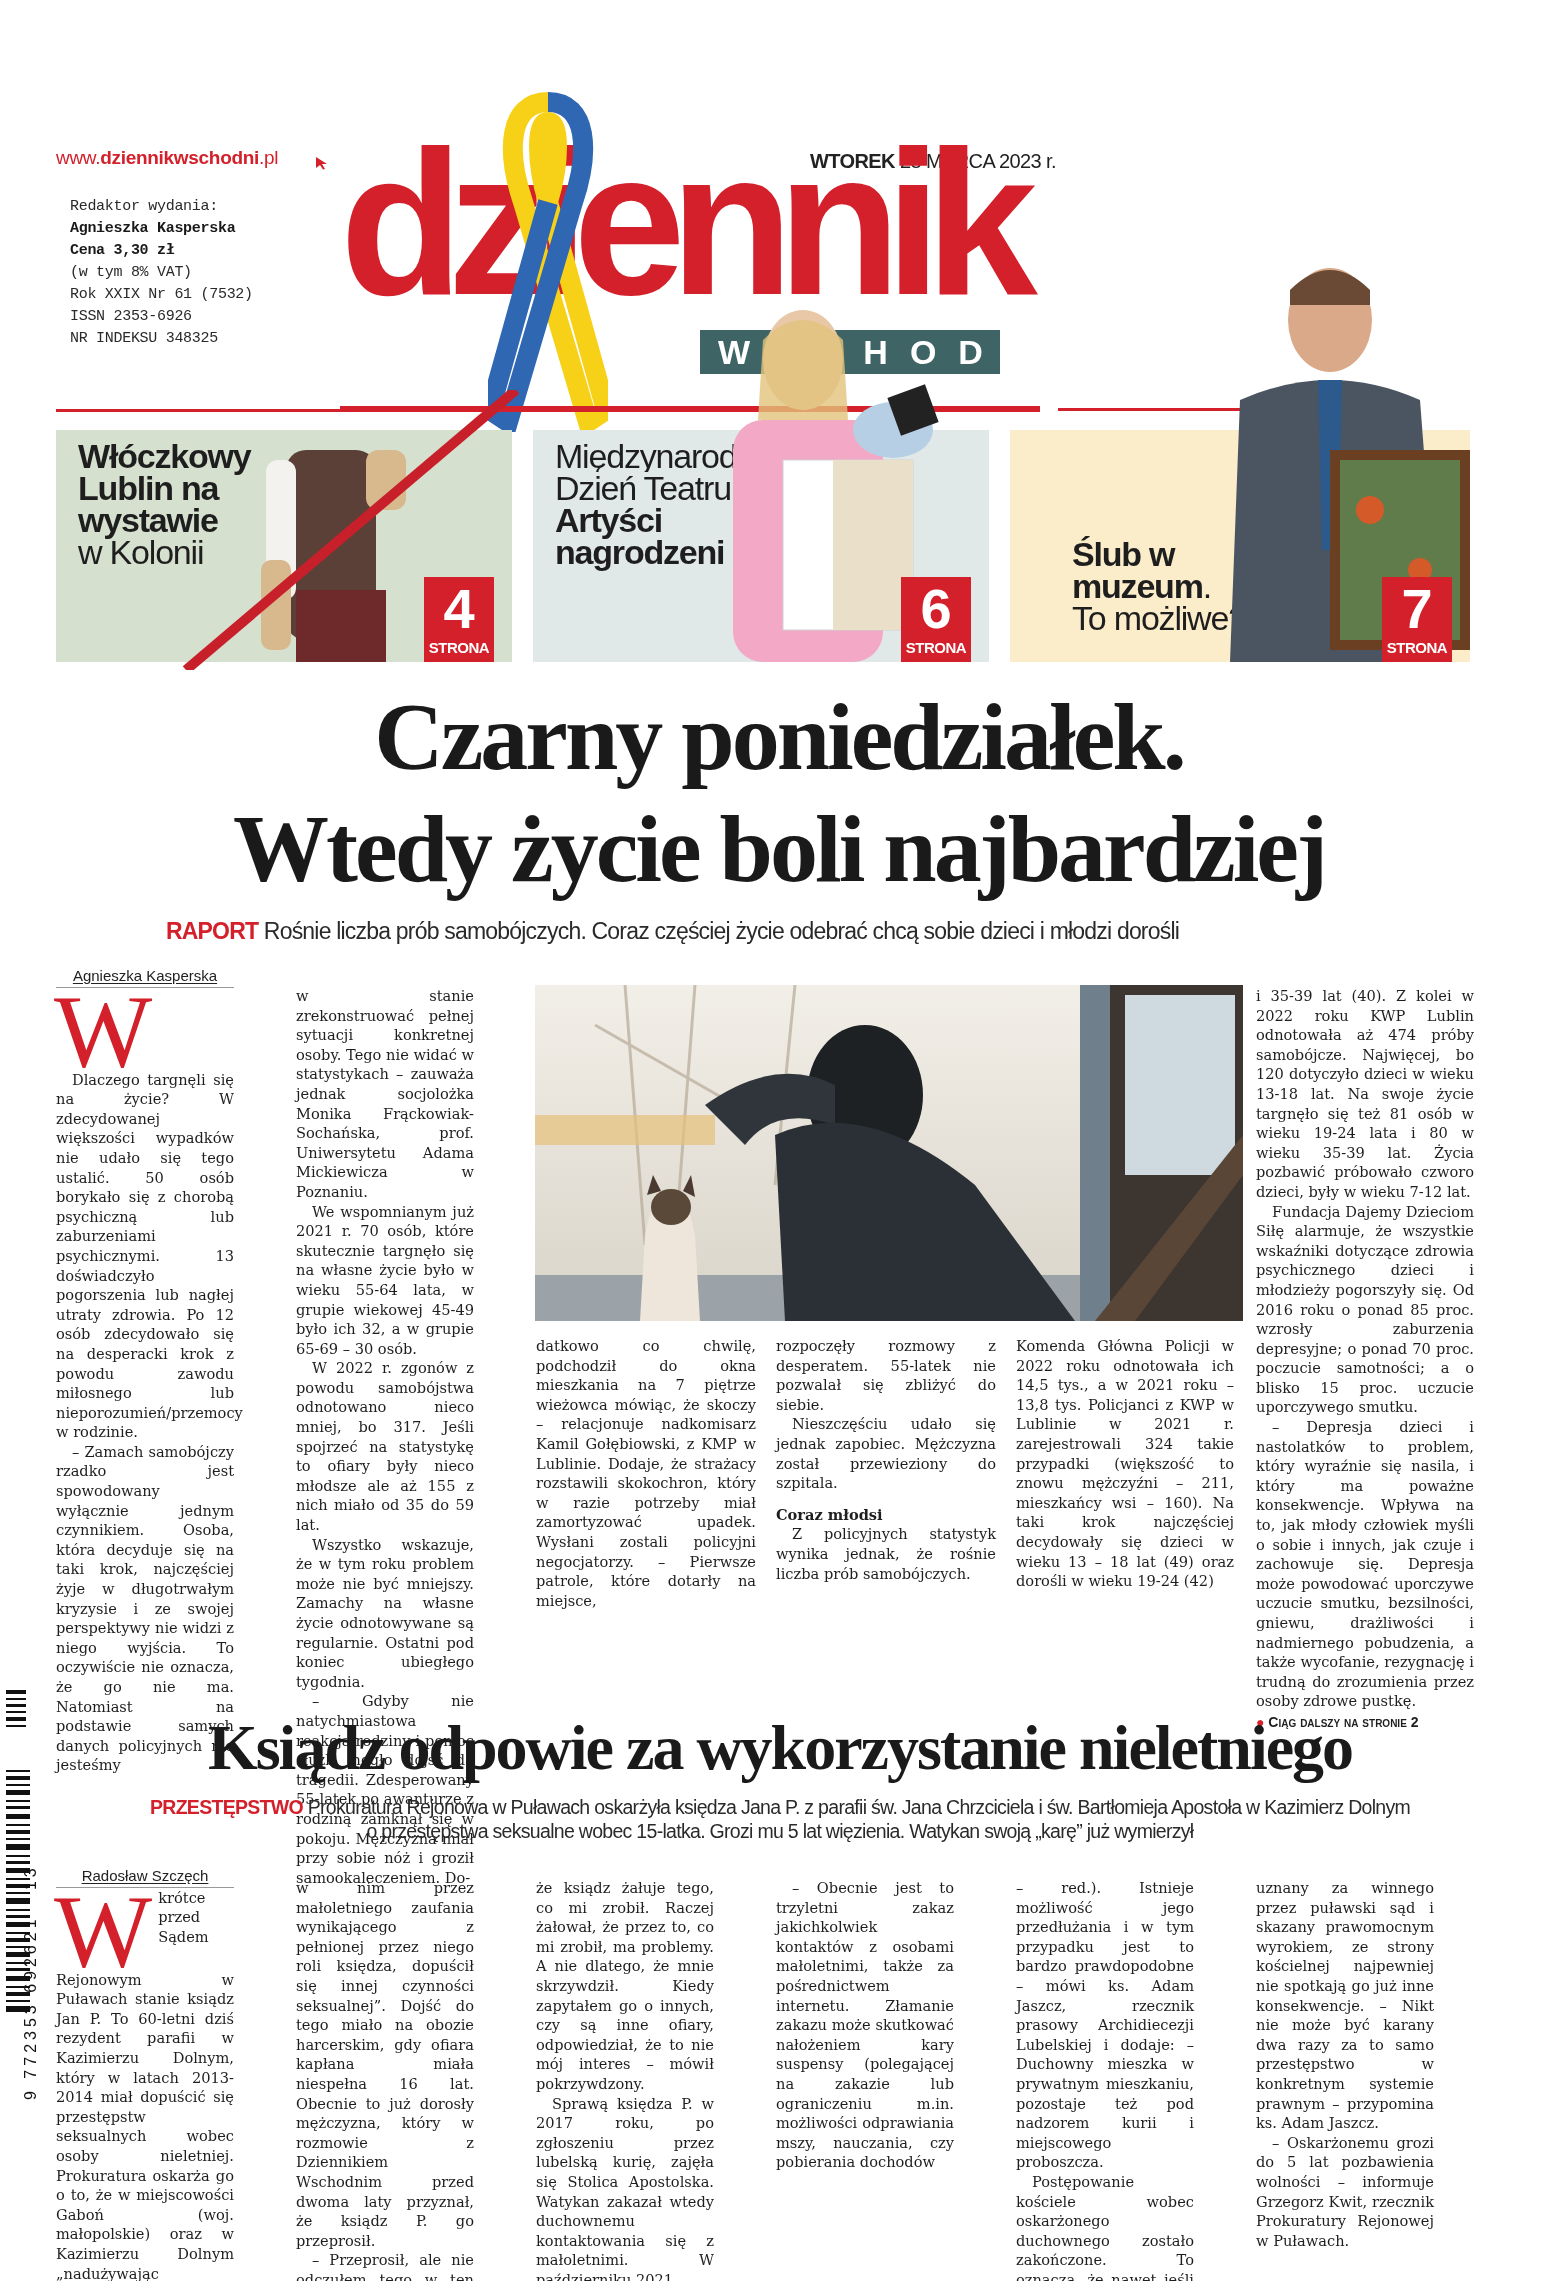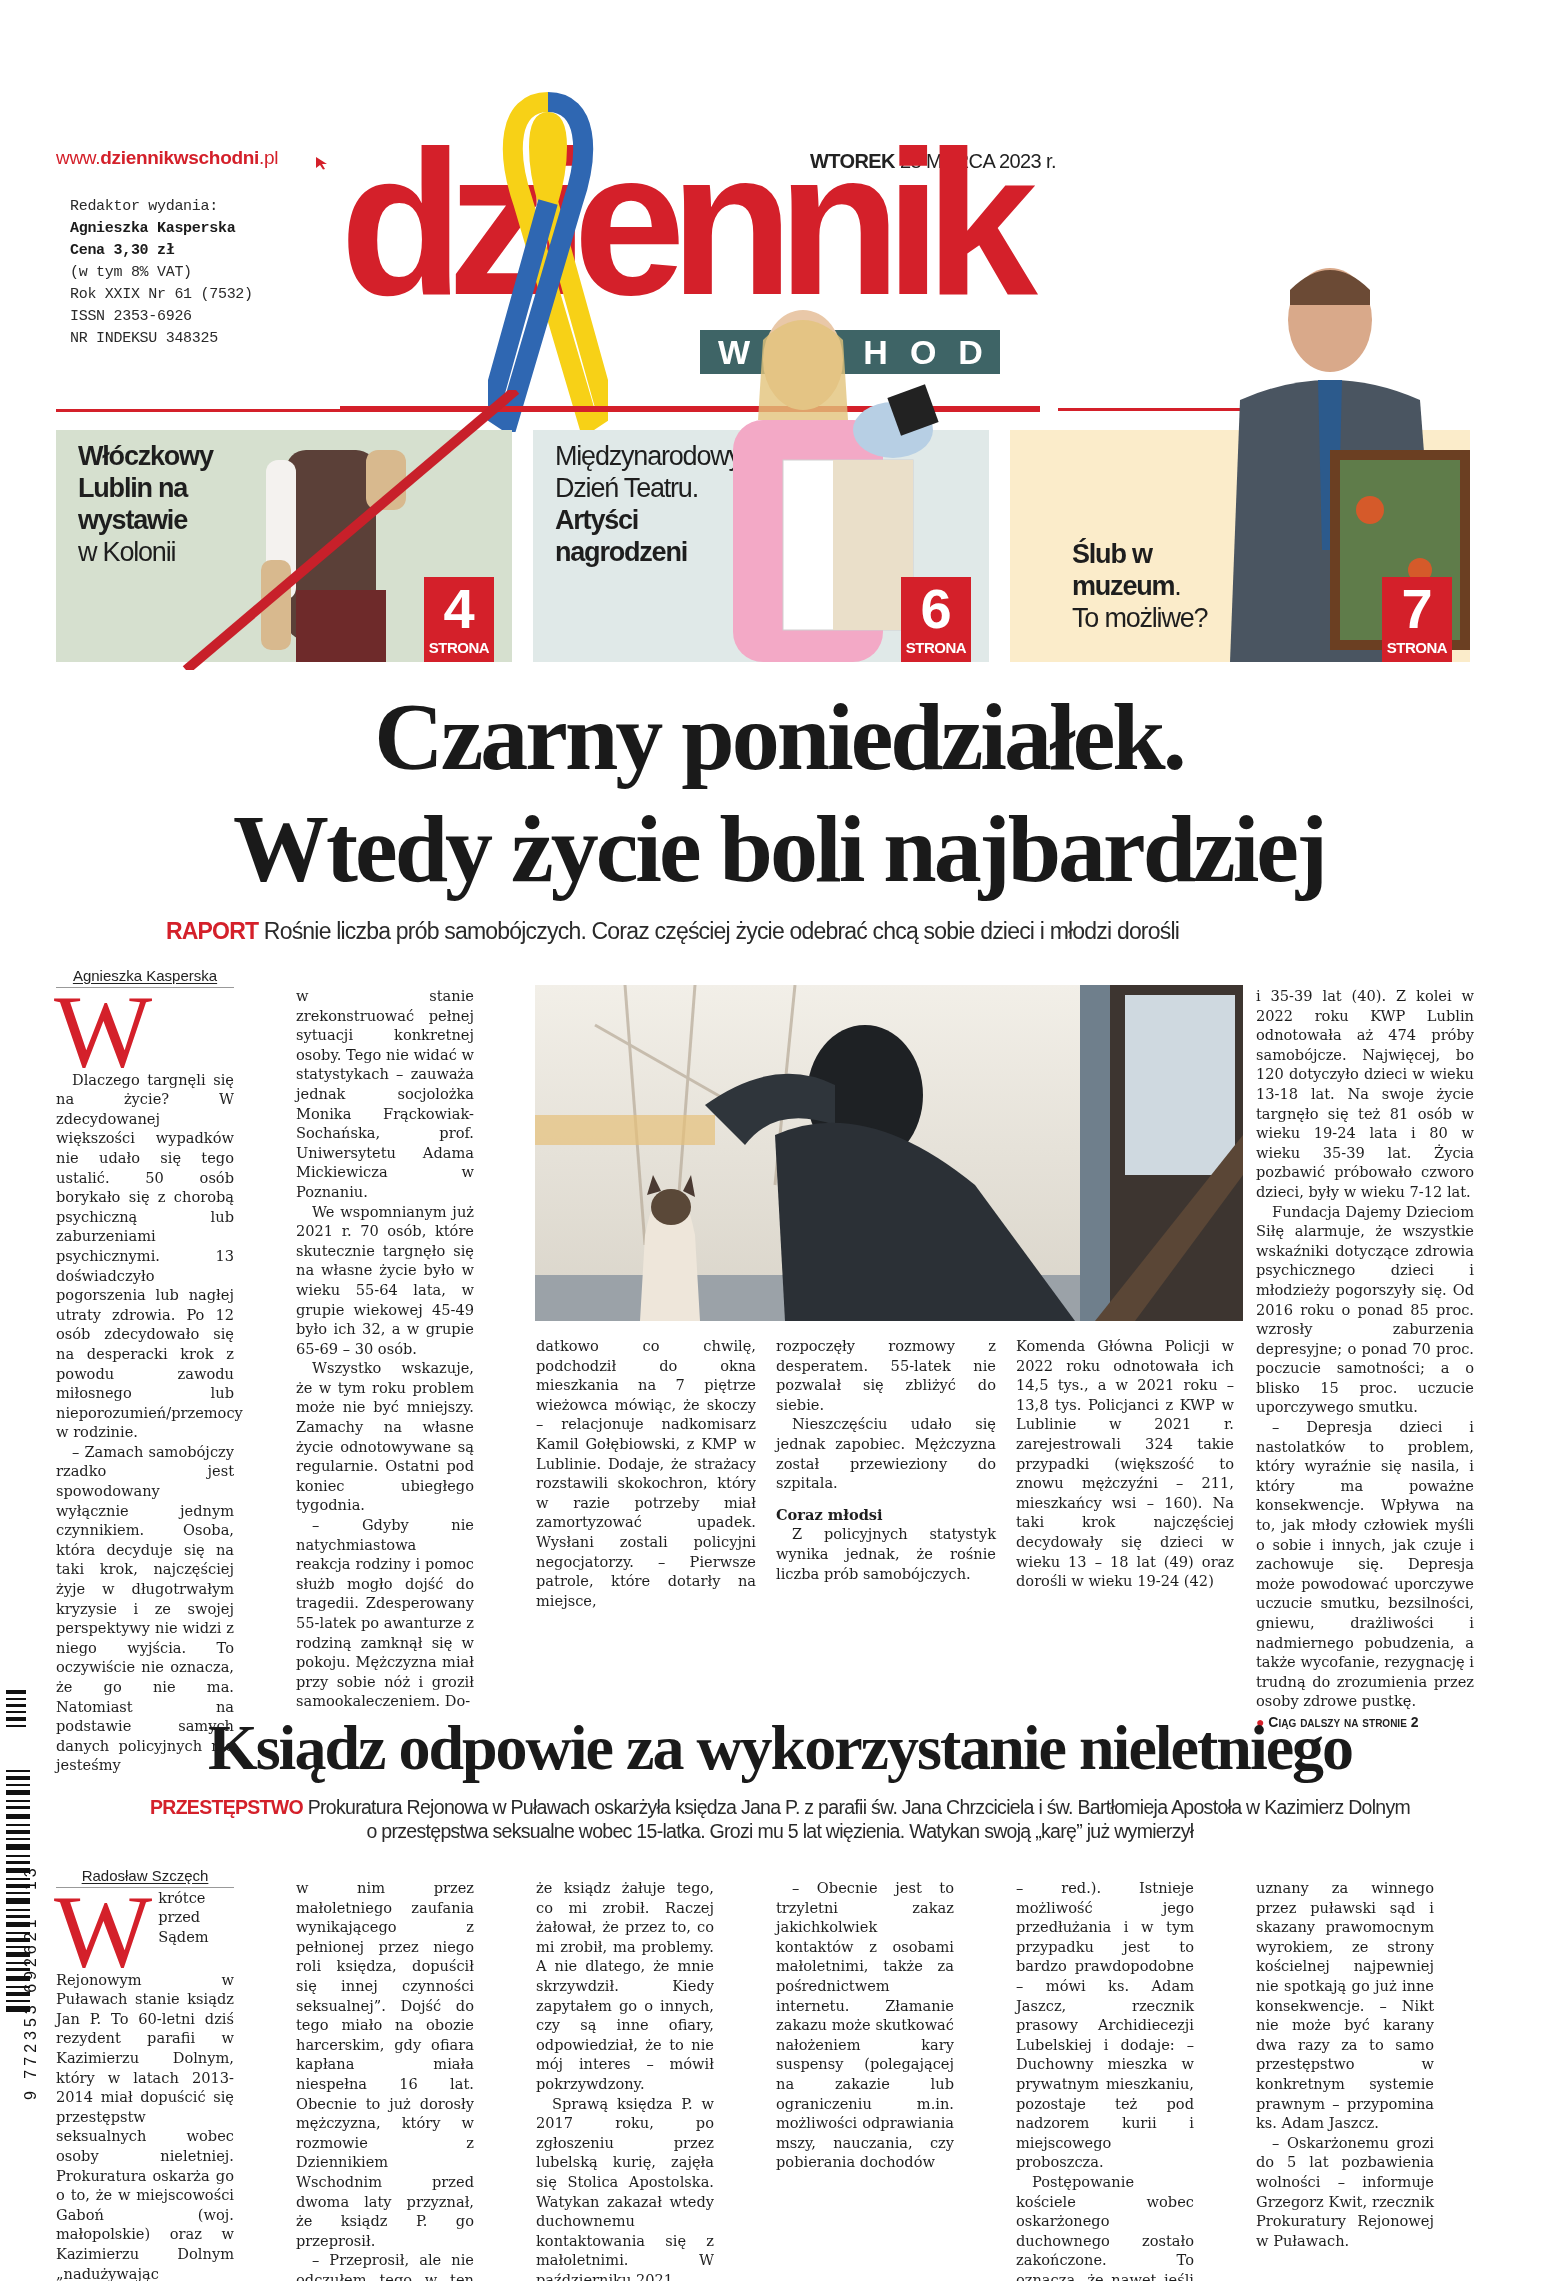--- a/index.html
+++ b/index.html
@@ -25,21 +25,21 @@
   .rule-top2 { left: 340px; top: 406px; width: 700px; height: 6px; background: #d4202a; }
   .rule-top3 { left: 1058px; top: 408px; width: 190px; height: 3px; background: #d4202a; }
 
   .ribbon { left: 488px; top: 92px; width: 120px; height: 340px; }
 
   
   .teaser { top: 430px; height: 232px; }
   .t1 { left: 56px; width: 456px; background: #d6e0cf; }
   .t2 { left: 533px; width: 456px; background: #e0e9e8; }
   .t3 { left: 1010px; width: 460px; background: #fbecca; }
-  .teaser-text { font-family: "Liberation Sans", sans-serif; font-size: 27px; line-height: 32px; letter-spacing: -1.2px; color: #1e1e1e; }
+  .teaser-text { font-family: "Liberation Sans", sans-serif; font-size: 34px; line-height: 32px; letter-spacing: -1.2px; color: #1e1e1e; }
   .teaser-text .b { font-weight: bold; }
   .page-box { width: 70px; height: 85px; background: #d4202a; color: #fff; text-align: center; font-family: "Liberation Sans", sans-serif; }
   .page-box .num { font-size: 56px; font-weight: bold; line-height: 60px; display: block; padding-top: 2px; }
   .page-box .lbl { font-size: 15px; font-weight: bold; letter-spacing: -0.5px; display: block; }
 
   
   .photo { overflow: hidden; }
 
   
   .headline { left: 0; width: 1558px; text-align: center; font-family: "Liberation Serif", serif; font-weight: bold; color: #1a1a1a; letter-spacing: -3px; }
@@ -173,20 +173,21 @@
 <div class="abs col" style="left:56px; top:966px; width:178px;">
   <div class="byline">Agnieszka Kasperska</div>
   <div class="dropcap">W</div>
   <p>Dlaczego targnęli się na życie? W zdecydowanej większości wypadków nie udało się tego ustalić. 50 osób borykało się z chorobą psychiczną lub zaburzeniami psychicznymi. 13 doświadczyło pogorszenia lub nagłej utraty zdrowia. Po 12 osób zdecydowało się na desperacki krok z powodu zawodu miłosnego lub nieporozumień/przemocy w rodzinie.</p>
   <p>– Zamach samobójczy rzadko jest spowodowany wyłącznie jednym czynnikiem. Osoba, która decyduje się na taki krok, najczęściej żyje w długotrwałym kryzysie i ze swojej perspektywy nie widzi z niego wyjścia. To oczywiście nie oznacza, że go nie ma. Natomiast na podstawie samych danych policyjnych nie jesteśmy</p>
 </div>
 
 <div class="abs col" style="left:296px; top:986px; width:178px;">
   <p class="noindent">w stanie zrekonstruować pełnej sytuacji konkretnej osoby. Tego nie widać w statystykach – zauważa jednak socjolożka Monika Frąckowiak-Sochańska, prof. Uniwersytetu Adama Mickiewicza w Poznaniu.</p>
   <p>We wspomnianym już 2021 r. 70 osób, które skutecznie targnęło się na własne życie było w wieku 55-64 lata, w grupie wiekowej 45-49 było ich 32, a w grupie 65-69 – 30 osób.</p>
+  <p>W 2022 r. zgonów z powodu samobójstwa odnotowano nieco mniej, bo 317. Jeśli spojrzeć na statystykę to ofiary były nieco młodsze ale aż 155 z nich miało od 35 do 59 lat.</p>
   <p>Wszystko wskazuje, że w tym roku problem może nie być mniejszy. Zamachy na własne życie odnotowywane są regularnie. Ostatni pod koniec ubiegłego tygodnia.</p>
   <p>– Gdyby nie natychmiastowa reakcja rodziny i pomoc służb mogło dojść do tragedii. Zdesperowany 55-latek po awanturze z rodziną zamknął się w pokoju. Mężczyzna miał przy sobie nóż i groził samookaleczeniem. Do-</p>
 </div>
 
 <div class="abs photo" style="left:535px; top:985px; width:708px; height:336px;">
   <svg width="708" height="336" viewBox="0 0 708 336">
     <defs>
       <linearGradient id="sky" x1="0" y1="0" x2="0" y2="1">
           <stop offset="0" stop-color="#f2efe8"></stop>
           <stop offset="1" stop-color="#d9d4c9"></stop>

